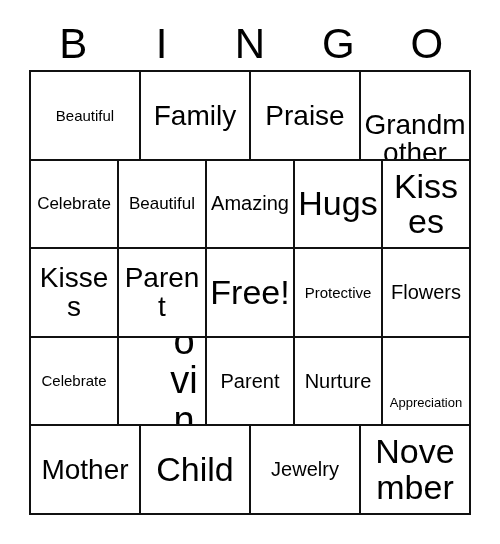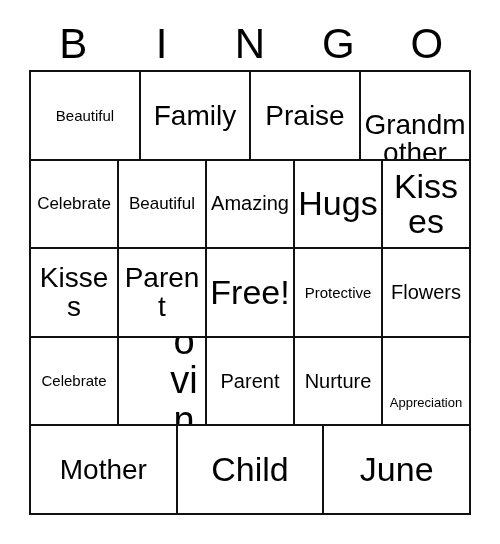--- a/index.html
+++ b/index.html
@@ -180,18 +180,21 @@
     </div>
 
     <div class="grid-row">
       <div class="cell">
           <span class="cell-text sz-l">Mother</span>
         </div>
       <div class="cell">
           <span class="cell-text sz-xxl">Child</span>
         </div>
       <div class="cell">
-          <span class="cell-text sz-xxl">June</span>
+          <span class="cell-text sz-m">Jewelry</span>
+        </div>
+      <div class="cell">
+          <span class="cell-text sz-xxl">November</span>
         </div>
     </div>
 
   </div>
 </div>
 
 </body></html>

